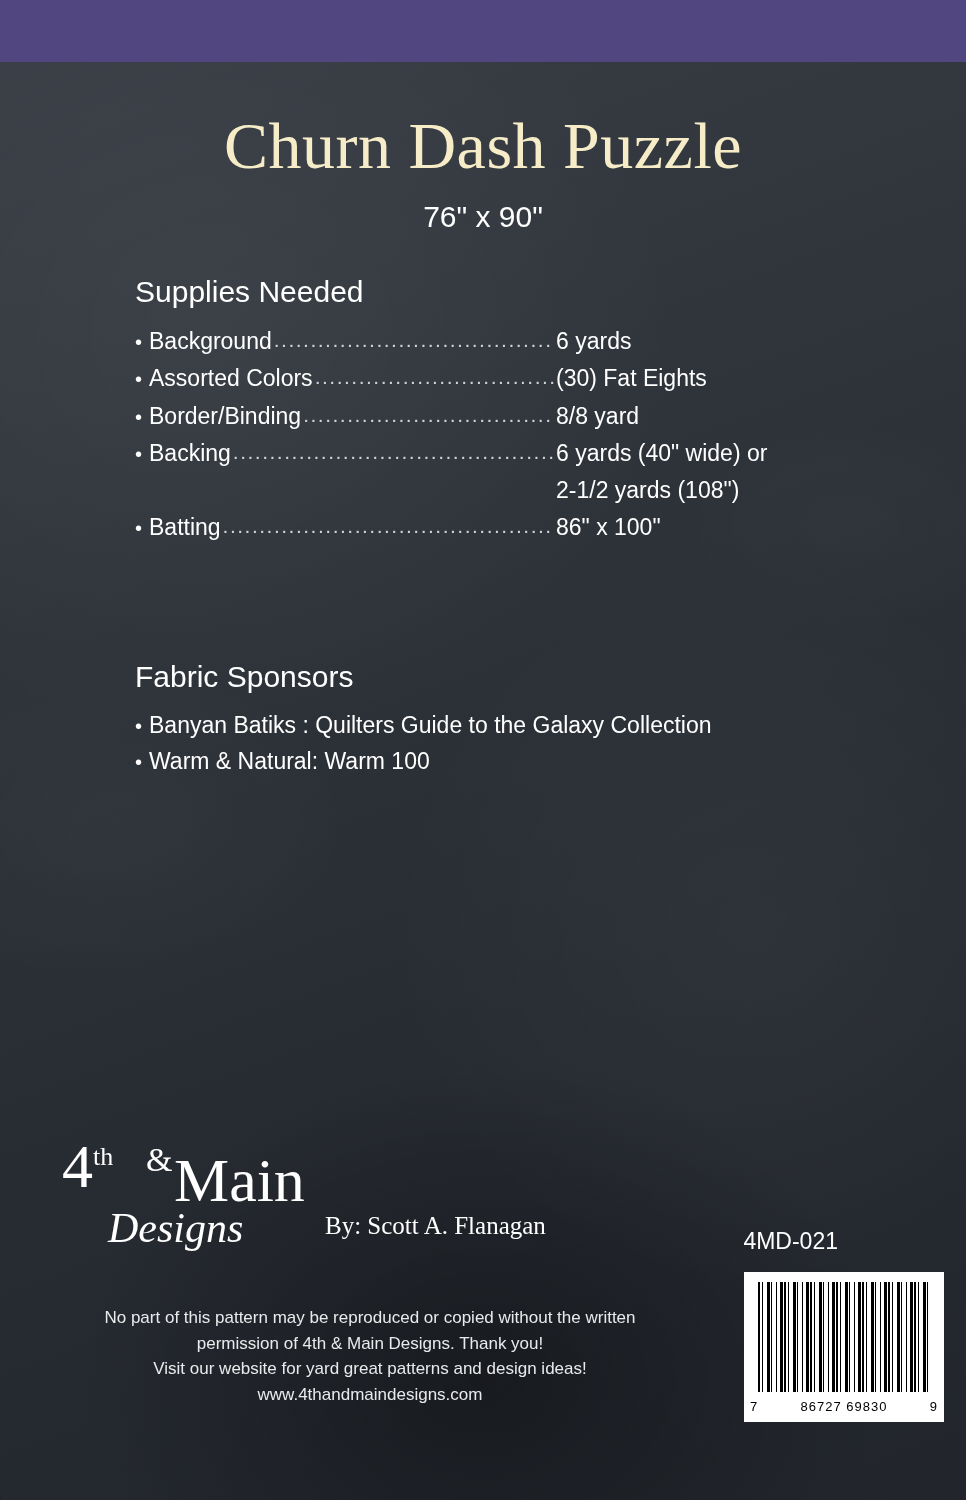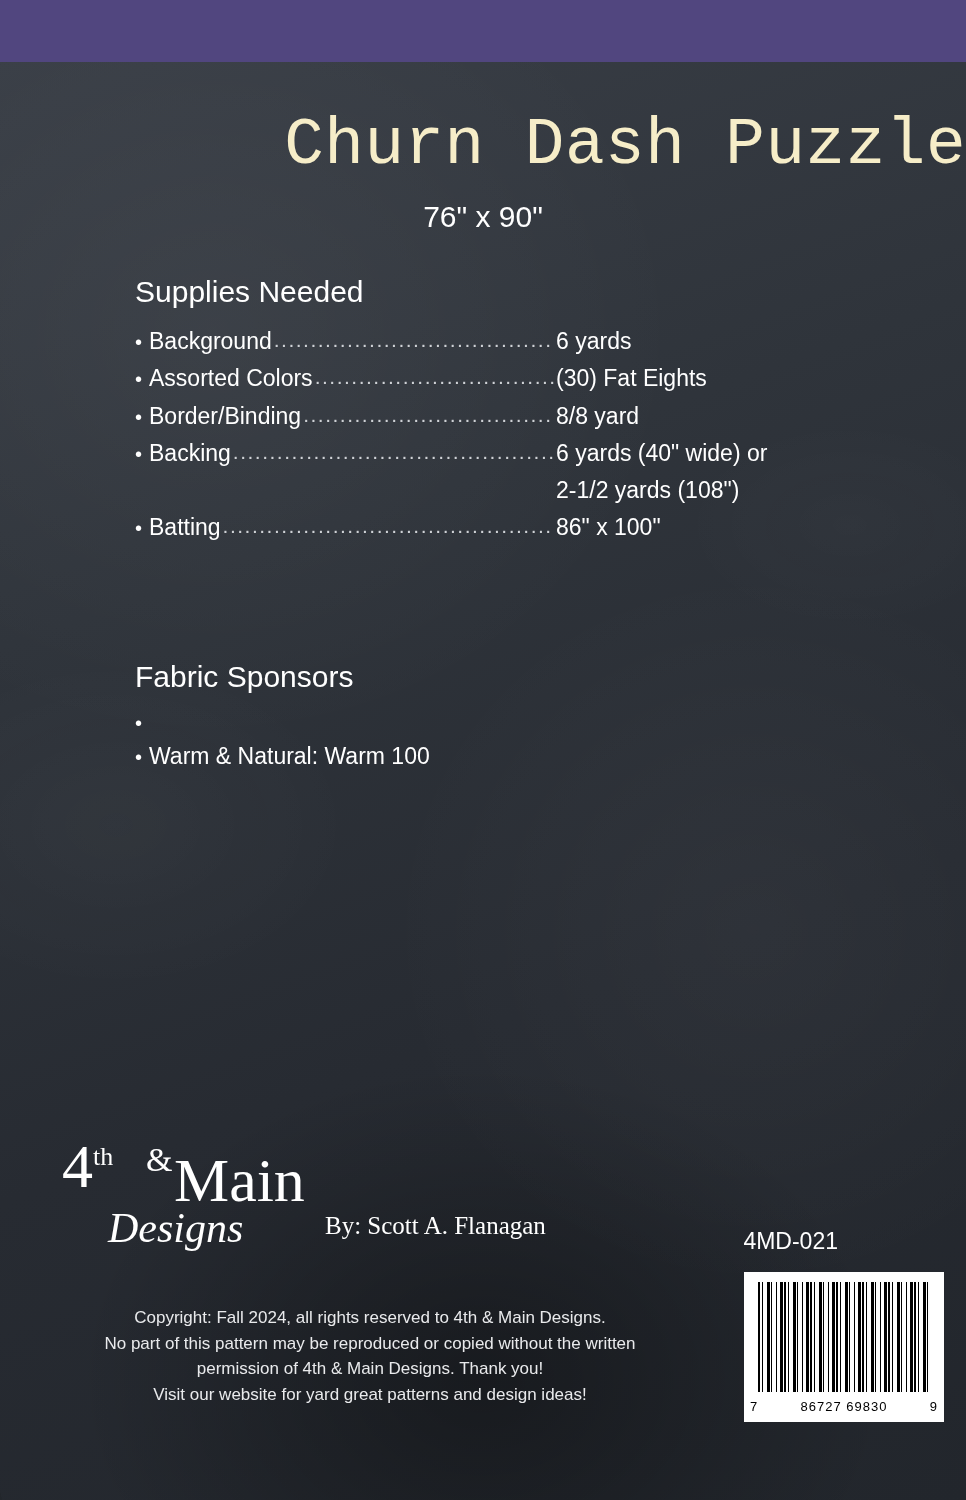--- a/index.html
+++ b/index.html
@@ -36,22 +36,22 @@
     position: absolute;
     top: 0; left: 0;
     width: 100%;
     height: 62px;
     background: #51467f;
   }
   .title {
     position: absolute;
     top: 108px;
     width: 100%;
-    text-align: right;
-    font-family: Liberation Mono, monospace;
+    text-align: center;
+    font-family: Liberation Serif, serif;
     font-size: 66px;
     letter-spacing: 0.5px;
     color: #f6edc8;
   }
   .subtitle {
     position: absolute;
     top: 200px;
     width: 100%;
     text-align: center;
     font-size: 30px;
@@ -268,42 +268,43 @@
       <span class="supply-value">
         <span>86" x 100"</span>
       </span>
     </div>
   </div>
 
   <div class="section section-sponsors">
     <div class="section-heading">Fabric Sponsors</div>
     <div class="sponsor-row">
       <span class="bullet">•</span>
+      <span>Banyan Batiks : Quilters Guide to the Galaxy Collection</span>
     </div>
     <div class="sponsor-row">
       <span class="bullet">•</span>
       <span>Warm &amp; Natural: Warm 100</span>
     </div>
   </div>
 
   <div class="logo-block">
     <div class="logo-4th"><span>4</span><sup>th</sup></div>
     <div class="logo-amp">&amp;</div>
     <div class="logo-main">Main</div>
     <div class="logo-designs">Designs</div>
   </div>
 
   <div class="byline">By: Scott A. Flanagan</div>
   <div class="sku">4MD-021</div>
 
   <div class="copyright">
-    <div>Copyright: Fall 2024, all rights reserved to 4th &amp; Main Designs.</div>
     <div>No part of this pattern may be reproduced or copied without the written</div>
     <div>permission of 4th &amp; Main Designs. Thank you!</div>
     <div>Visit our website for yard great patterns and design ideas!</div>
+    <div>www.4thandmaindesigns.com</div>
   </div>
 
   <div class="barcode">
     <div class="bars"></div>
     <div class="digits">
       <span>7</span>
       <span>86727 69830</span>
       <span>9</span>
     </div>
   </div>

